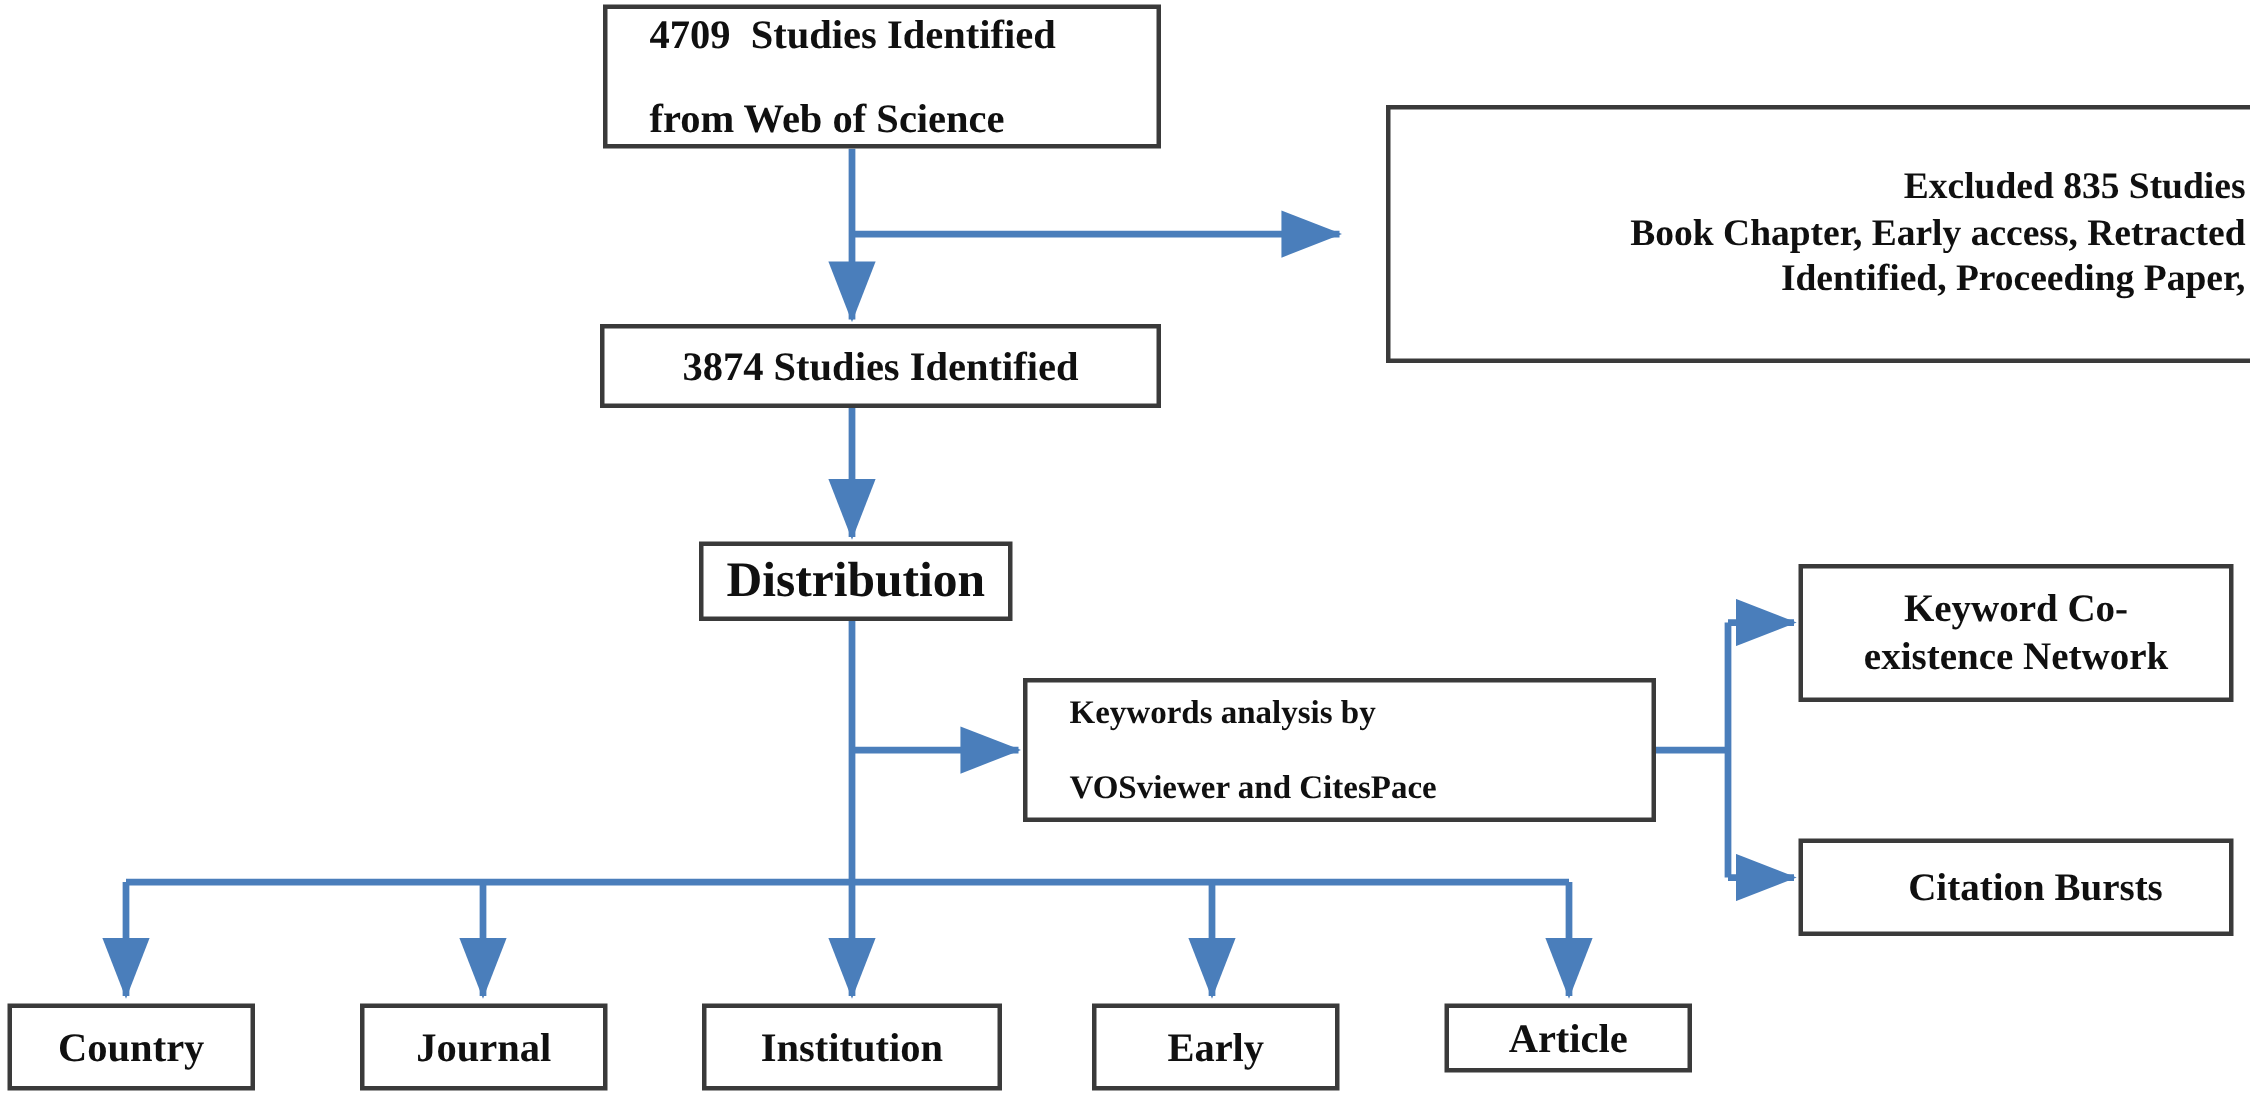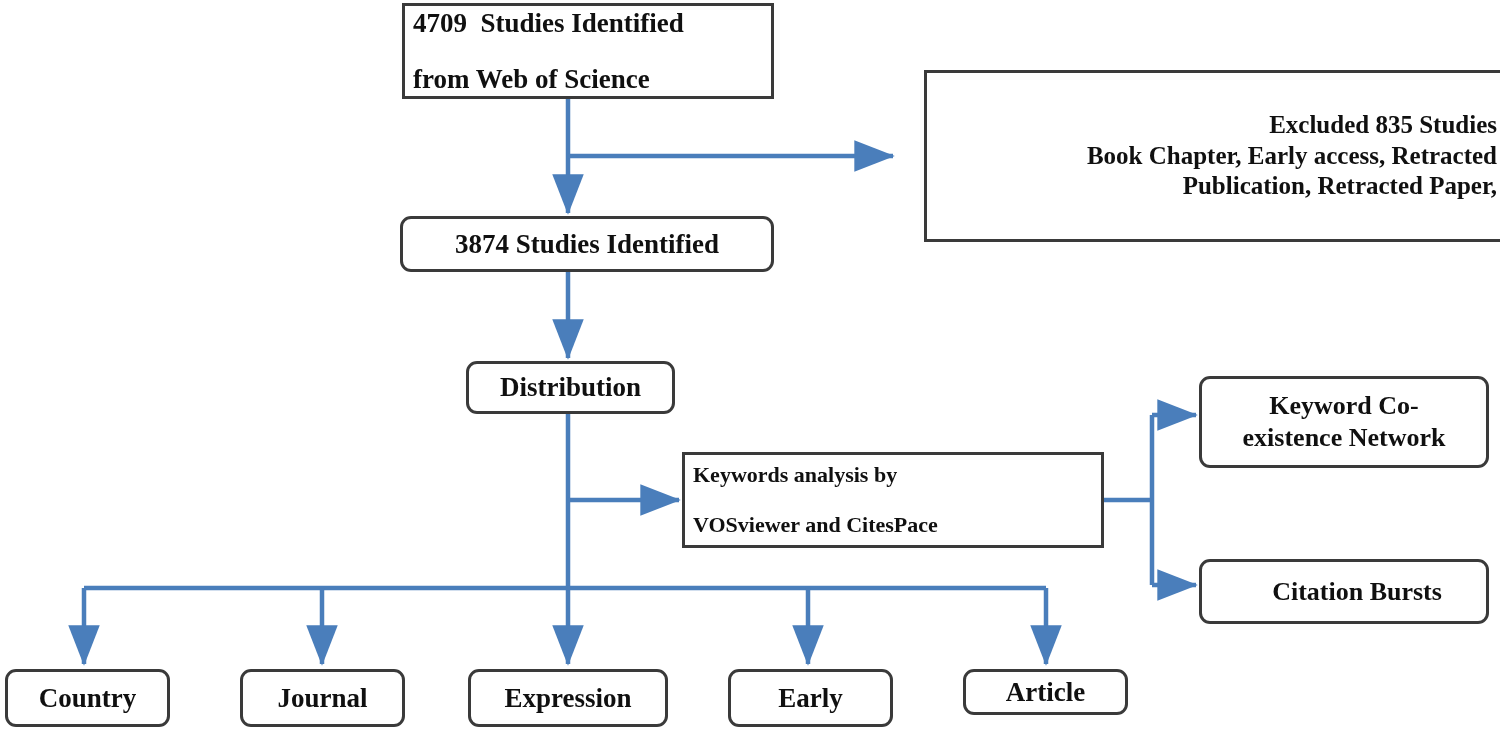--- a/index.html
+++ b/index.html
@@ -35,23 +35,23 @@
     color: #101010;
     font-family: "Liberation Serif", "DejaVu Serif", serif;
     font-weight: 700;
     line-height: 1.22;
     z-index: 2;
   }
   .node .line {
     display: block;
     white-space: pre;
   }
-  .center { align-items: center; text-align: center; border-radius: 11px; }
+  .center { align-items: center; text-align: center; }
   .left   { align-items: flex-start; text-align: left; }
-  .pad-l  { padding-left: 8px; gap: 23px; }
+  .pad-l  { padding-left: 28px; gap: 23px; }
   .pad-lr { padding-left: 16px; padding-right: 10px; }
 </style>
 </head>
 <body>
 
 <div id="canvas">
 
   <svg class="connectors" viewBox="0 0 1500 733" xmlns="http://www.w3.org/2000/svg">
     <defs>
       <marker id="arrowhead" markerWidth="9" markerHeight="7" refX="8.6" refY="3.5" orient="auto" markerUnits="strokeWidth">
@@ -85,28 +85,28 @@
   </svg>
 
   <div class="node left pad-l" style="left:402px; top:3px; width:372px; height:96px; font-size:27px;">
     <span class="line">4709  Studies Identified</span>
     <span class="line">from Web of Science</span>
   </div>
 
   <div class="node left pad-lr" style="left:924px; top:70px; width:586px; height:172px; font-size:25px;align-items:flex-end;">
     <span class="line">Excluded 835 Studies</span>
     <span class="line">Book Chapter, Early access, Retracted</span>
-    <span class="line">Publication, Retracted Paper,</span>
+    <span class="line">Identified, Proceeding Paper,</span>
   </div>
 
   <div class="node center" style="left:400px; top:216px; width:374px; height:56px; font-size:27px;">
     <span class="line">3874 Studies Identified</span>
   </div>
 
-  <div class="node center" style="left:466px; top:361px; width:209px; height:53px; font-size:27px;">
+  <div class="node center" style="left:466px; top:361px; width:209px; height:53px; font-size:33px;">
     <span class="line">Distribution</span>
   </div>
 
   <div class="node left pad-l" style="left:682px; top:452px; width:422px; height:96px; font-size:22px;">
     <span class="line">Keywords analysis by</span>
     <span class="line">VOSviewer and CitesPace</span>
   </div>
 
   <div class="node center" style="left:1199px; top:376px; width:290px; height:92px; font-size:26px;">
     <span class="line">Keyword Co-</span>
@@ -119,21 +119,21 @@
 
   <div class="node center" style="left:5px; top:669px; width:165px; height:58px; font-size:27px;">
     <span class="line">Country</span>
   </div>
 
   <div class="node center" style="left:240px; top:669px; width:165px; height:58px; font-size:27px;">
     <span class="line">Journal</span>
   </div>
 
   <div class="node center" style="left:468px; top:669px; width:200px; height:58px; font-size:27px;">
-    <span class="line">Expression</span>
+    <span class="line">Institution</span>
   </div>
 
   <div class="node center" style="left:728px; top:669px; width:165px; height:58px; font-size:27px;">
     <span class="line">Early</span>
   </div>
 
   <div class="node center" style="left:963px; top:669px; width:165px; height:46px; font-size:27px;">
     <span class="line">Article</span>
   </div>
 

